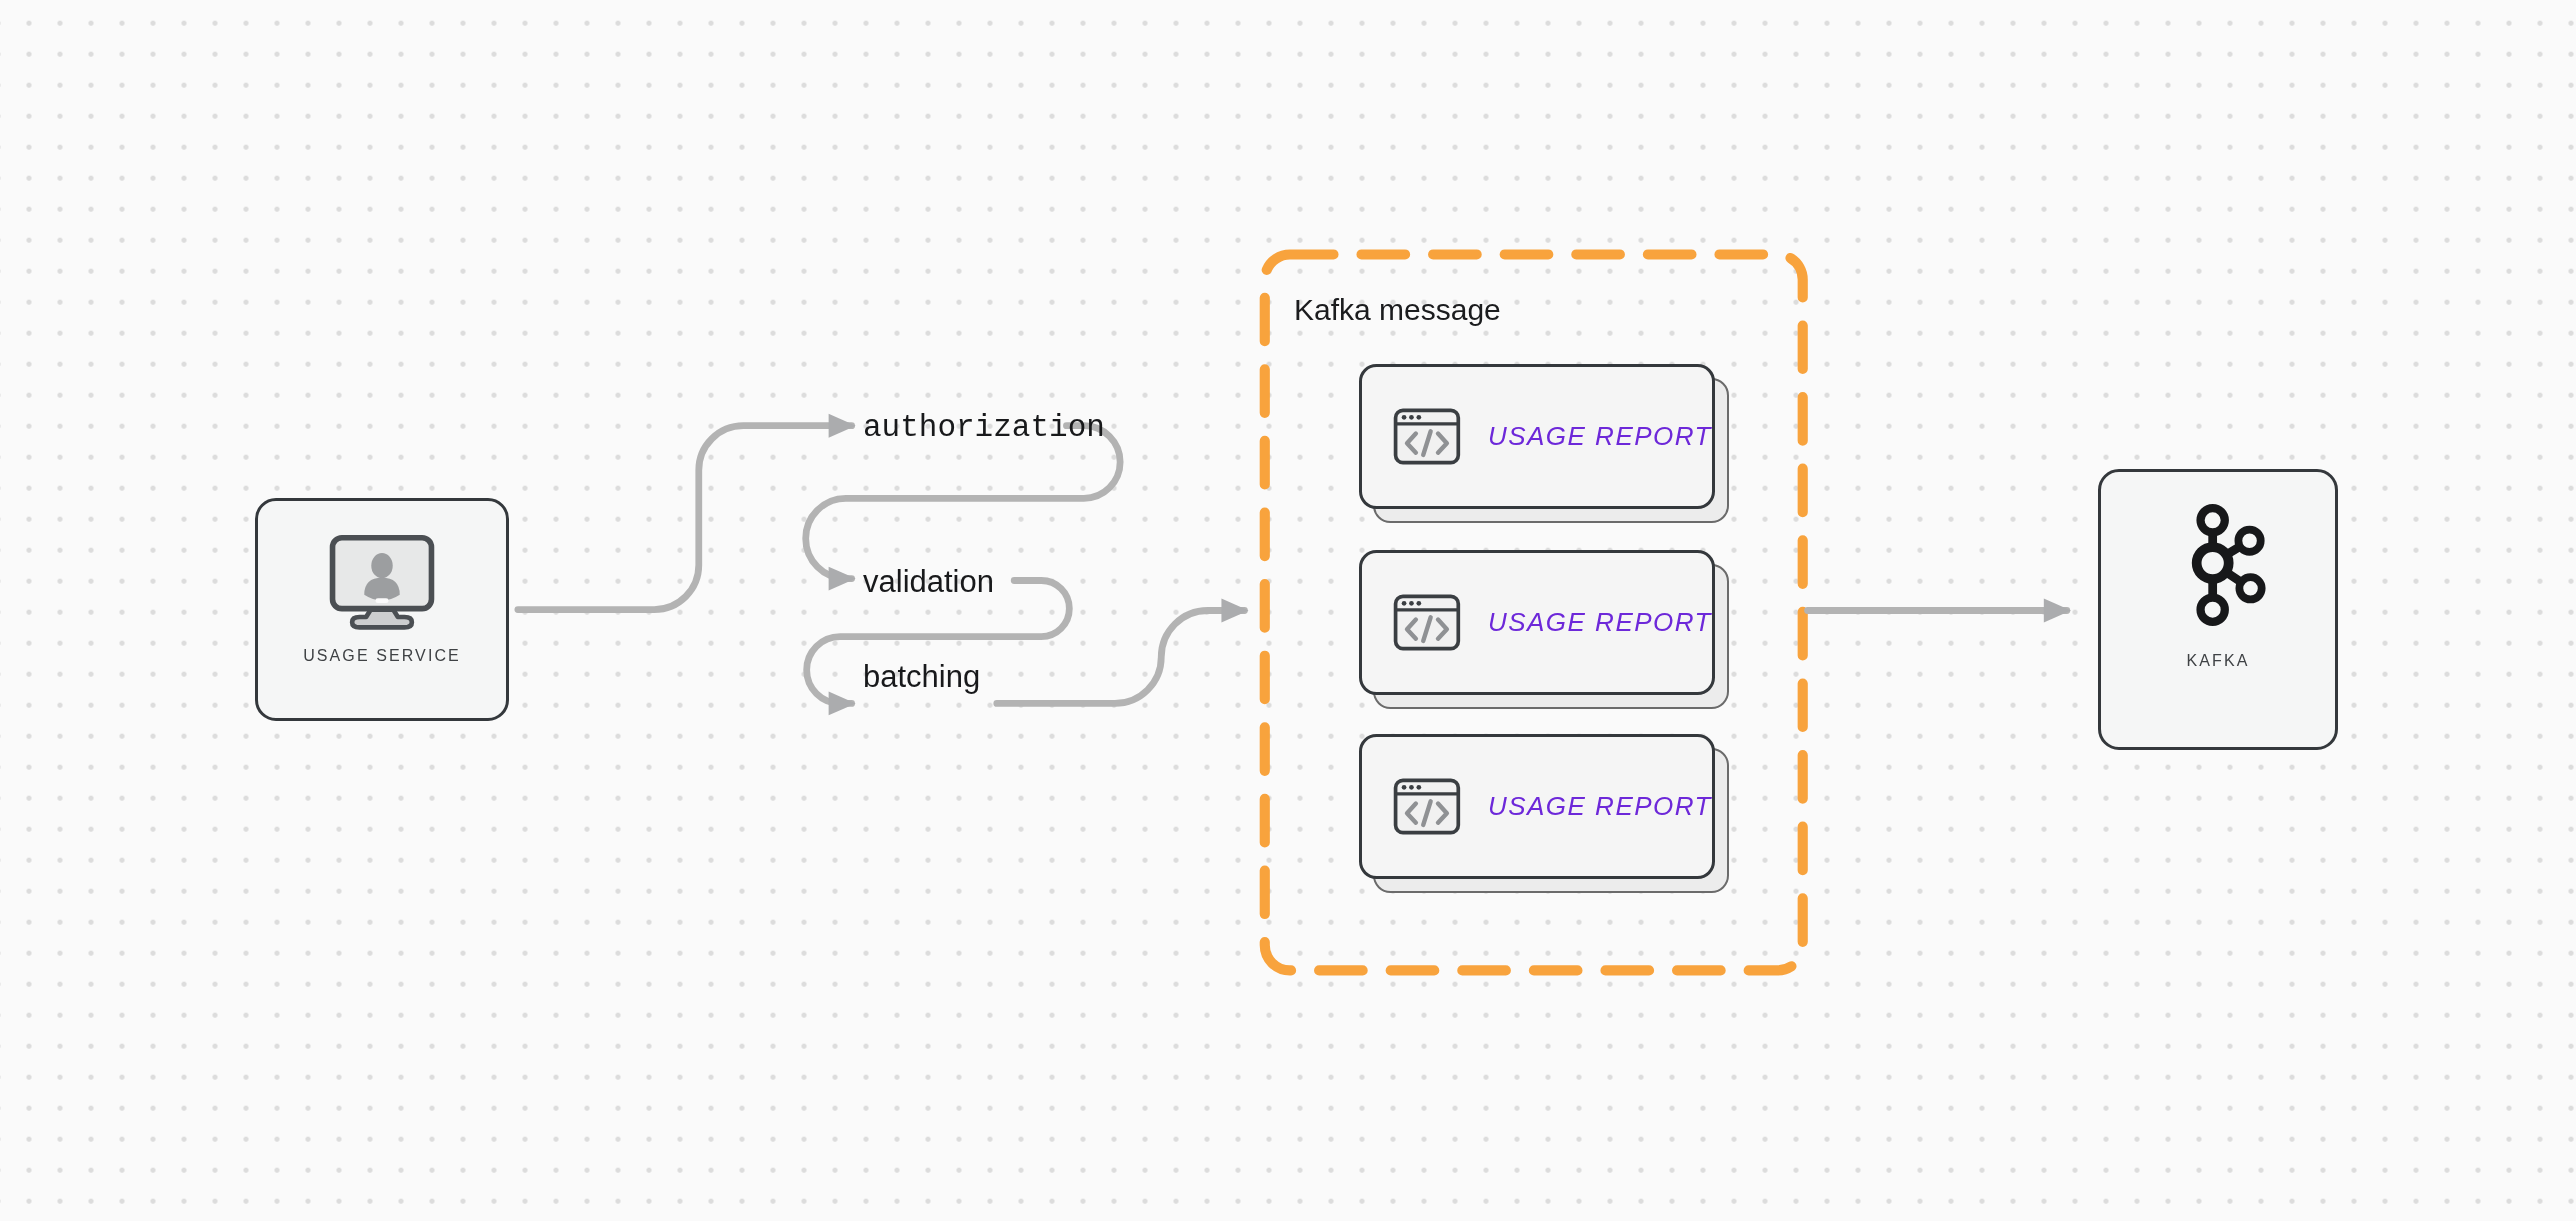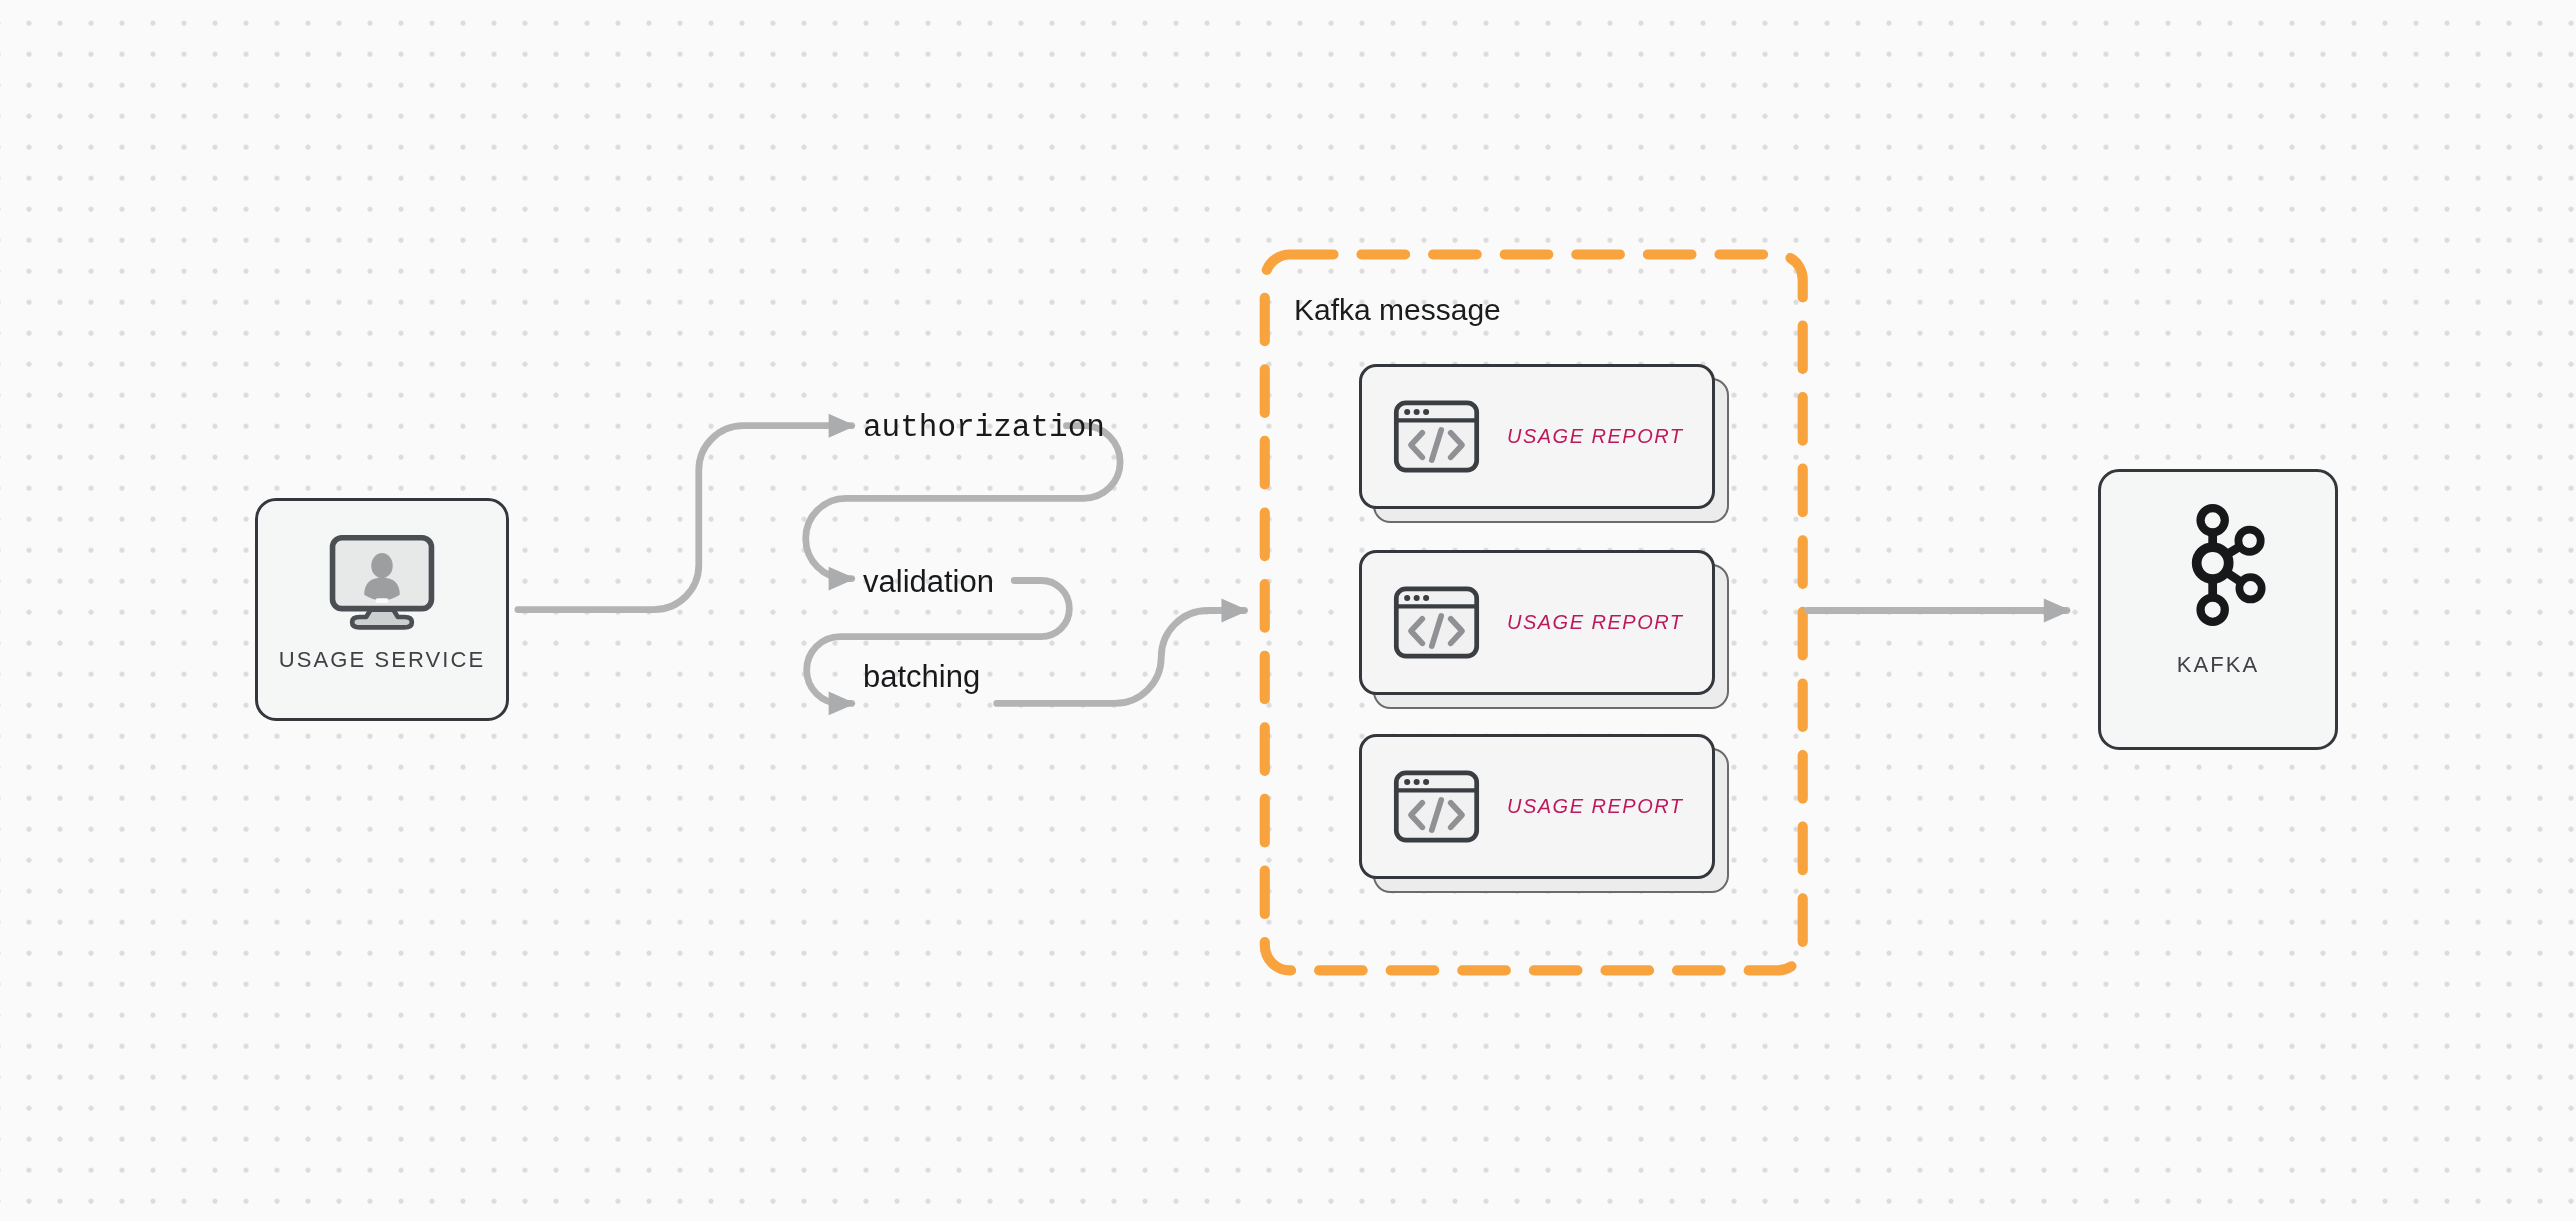--- a/index.html
+++ b/index.html
@@ -18,21 +18,21 @@
   .group-border{fill:none;stroke:#f8a33d;stroke-width:10.5;stroke-linecap:round;
     stroke-dasharray:45 29;}
   .node{
     position:absolute;z-index:2;
     background:#f5f6f6;border:3.9px solid #34383c;border-radius:21px;
     display:flex;flex-direction:column;align-items:center;
     box-sizing:border-box;
   }
   .node-usage{left:255px;top:498px;width:254px;height:223px;padding-top:31px;gap:13.5px;}
   .node-kafka{left:2098px;top:469px;width:240px;height:281px;padding-top:27px;gap:21px;}
-  .node-label{color:#3f4245;font-size:22px;letter-spacing:2.1px;white-space:nowrap;}
+  .node-label{color:#3f4245;font-size:16px;letter-spacing:2.1px;white-space:nowrap;}
   .step-label{
     position:absolute;z-index:2;left:863px;transform:translateY(-50%);
     color:#18191b;font-size:31px;white-space:nowrap;
   }
   .group-title{
     position:absolute;z-index:2;left:1294px;top:293px;
     color:#1b1c1e;font-size:30px;white-space:nowrap;text-align:center;
   }
   .card{position:absolute;z-index:2;left:1359px;width:356px;height:145px;}
   .card-back{
@@ -40,21 +40,21 @@
     background:#ececec;border:2.9px solid #6b6b6b;border-radius:17.4px;
     box-sizing:border-box;
   }
   .card-front{
     position:absolute;left:0;top:0;width:100%;height:100%;
     background:#f5f5f5;border:3.9px solid #34383c;border-radius:17.4px;
     box-sizing:border-box;
     display:flex;align-items:center;padding-left:31px;gap:27px;
   }
   .card-label{
-    color:#be185d;font-size:20px;font-style:italic;letter-spacing:1.5px;
+    color:#6d28d9;font-size:26px;font-style:italic;letter-spacing:1.5px;
     white-space:nowrap;
   }
   .hidden-defs{position:absolute;width:0;height:0;overflow:hidden;}
 </style>
 </head>
 <body>
 
 <svg class="hidden-defs" xmlns="http://www.w3.org/2000/svg" aria-hidden="true">
   <defs>
     <g id="code-window">

